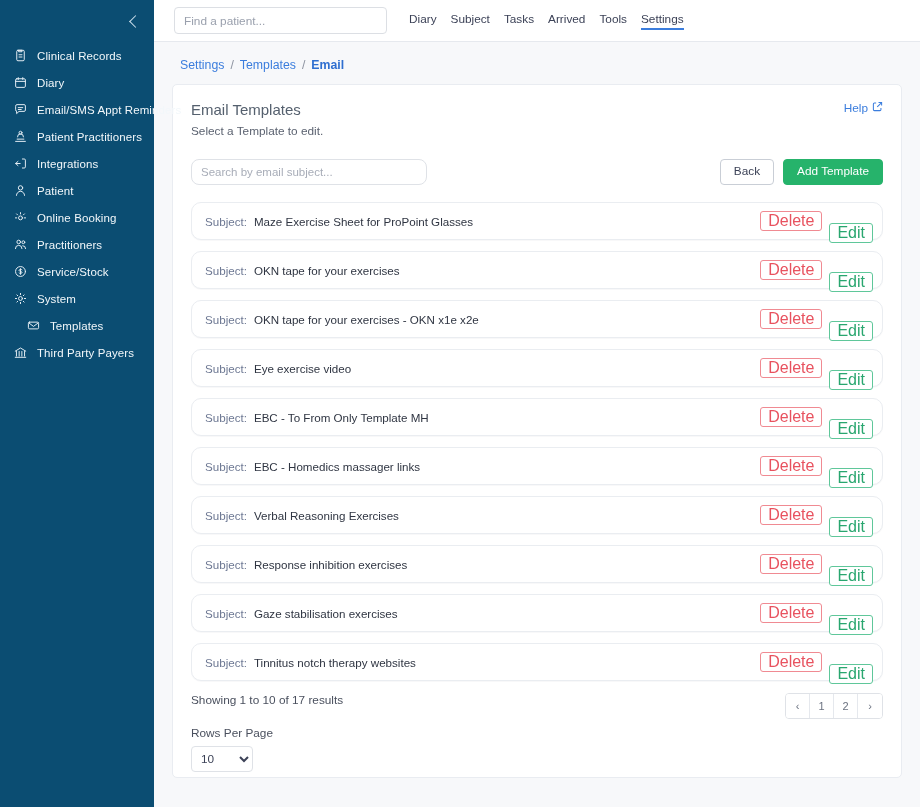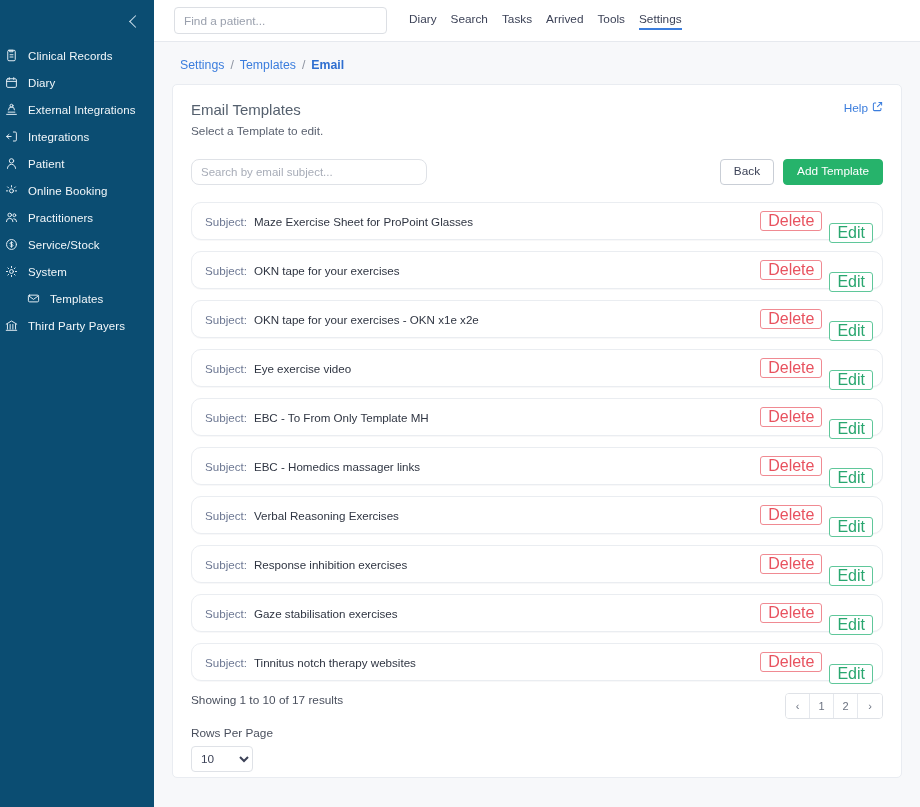--- a/index.html
+++ b/index.html
@@ -34,21 +34,21 @@
     display: inline-block;
     width: 9px; height: 9px;
     border-left: 1.6px solid #cfe2ee;
     border-bottom: 1.6px solid #cfe2ee;
     transform: rotate(45deg);
   }
   .nav-item {
     display: flex;
     align-items: center;
     gap: 9px;
-    padding: 0 10px 0 4px;
+    padding: 0 10px 0 13px;
     height: 27px;
     margin-bottom: 0;
     cursor: pointer;
     white-space: nowrap;
   }
   .nav-item .nav-ico {
     width: 15px; height: 15px;
     flex: 0 0 15px;
     display: flex; align-items: center; justify-content: center;
   }
@@ -265,26 +265,35 @@
             <svg width="15" height="15" viewBox="0 0 20 20" fill="none" stroke="#e7f0f6" stroke-width="1.3" stroke-linecap="round" stroke-linejoin="round">
               <rect x="3.5" y="5" width="13" height="11.5" rx="1.6"></rect>
               <path d="M3.5 8.5h13M7 3.5v2.5M13 3.5v2.5"></path>
             </svg>
           </span>
           <span class="nav-label">Diary</span>
         </div>
         <div class="nav-item">
           <span class="nav-ico">
             <svg width="15" height="15" viewBox="0 0 20 20" fill="none" stroke="#e7f0f6" stroke-width="1.3" stroke-linecap="round" stroke-linejoin="round">
+              <path d="M3.5 5.2A1.7 1.7 0 0 1 5.2 3.5h9.6A1.7 1.7 0 0 1 16.5 5.2v5.6a1.7 1.7 0 0 1-1.7 1.7H8l-3.2 3v-3H5.2a1.7 1.7 0 0 1-1.7-1.7z"></path>
+              <path d="M7 7.5h6M7 10h4"></path>
+            </svg>
+          </span>
+          <span class="nav-label">Email/SMS Appt Reminders</span>
+        </div>
+        <div class="nav-item">
+          <span class="nav-ico">
+            <svg width="15" height="15" viewBox="0 0 20 20" fill="none" stroke="#e7f0f6" stroke-width="1.3" stroke-linecap="round" stroke-linejoin="round">
               <circle cx="10" cy="5" r="2"></circle>
               <path d="M6 10.5a4 4 0 0 1 8 0"></path>
               <path d="M3.5 16.5h13M5.5 13.5h9"></path>
             </svg>
           </span>
-          <span class="nav-label">External Integrations</span>
+          <span class="nav-label">Patient Practitioners</span>
         </div>
         <div class="nav-item">
           <span class="nav-ico">
             <svg width="15" height="15" viewBox="0 0 20 20" fill="none" stroke="#e7f0f6" stroke-width="1.3" stroke-linecap="round" stroke-linejoin="round">
               <path d="M12.5 4H15a1.5 1.5 0 0 1 1.5 1.5v9A1.5 1.5 0 0 1 15 16h-2.5"></path>
               <path d="M9.5 10H3.5"></path>
               <path d="M6.6 7.2 3.6 10l3 2.8"></path>
             </svg>
           </span>
           <span class="nav-label">Integrations</span>
@@ -357,21 +366,21 @@
         </div>
       </nav>
   </aside>
 
   <div class="main">
 
     <header class="topbar">
       <input class="patient-search" type="text" placeholder="Find a patient..." style="">
       <div class="topnav" id="topnav">
           <span class="topnav-item">Diary</span>
-          <span class="topnav-item">Search</span>
+          <span class="topnav-item">Subject</span>
           <span class="topnav-item">Tasks</span>
           <span class="topnav-item">Arrived</span>
           <span class="topnav-item">Tools</span>
           <span class="topnav-item active">Settings</span>
         </div>
     </header>
 
     <main class="content">
 
       <div class="breadcrumb" id="breadcrumb">

